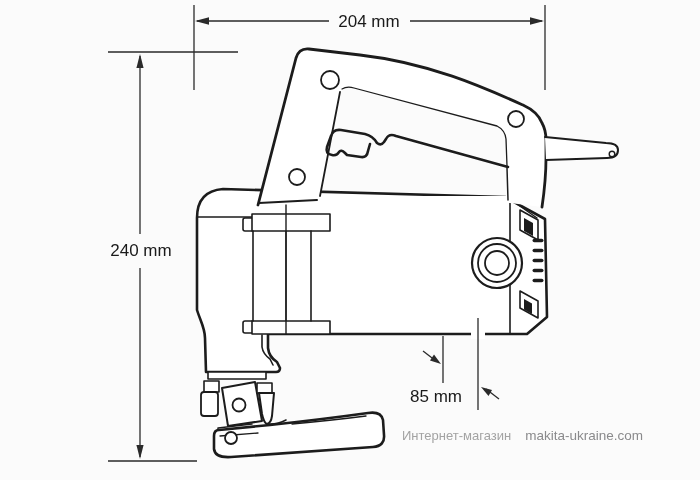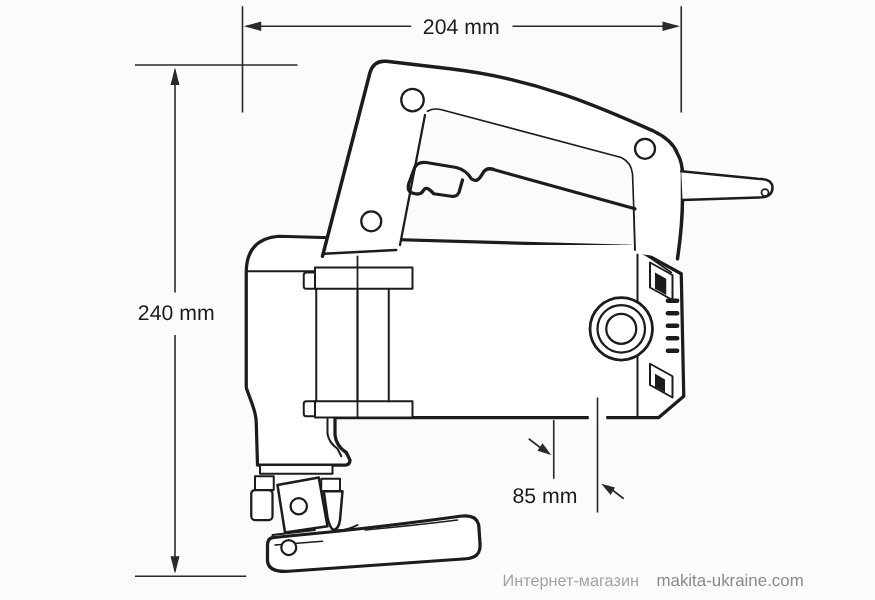--- a/index.html
+++ b/index.html
@@ -21,21 +21,20 @@
   .dim-text{
     fill:var(--label,#1a1a1a);
     font-family:"Liberation Sans", sans-serif;
     font-size:17px;
   }
 
   .watermark{
     position:absolute;left:402px;top:428px;
     display:flex;align-items:center;gap:14px;
     white-space:nowrap;
-    margin-top:29px;
   }
   .wm-prefix{color:var(--watermark_prefix,#a3a3a3);font-size:13px}
   .wm-site{color:var(--watermark_site,#8a8a8c);font-size:13.5px;font-weight:normal}
 </style>
 </head>
 <body>
 
 <div class="stage">
 
   <svg class="drawing-svg" width="700" height="480" viewBox="0 0 700 480">

